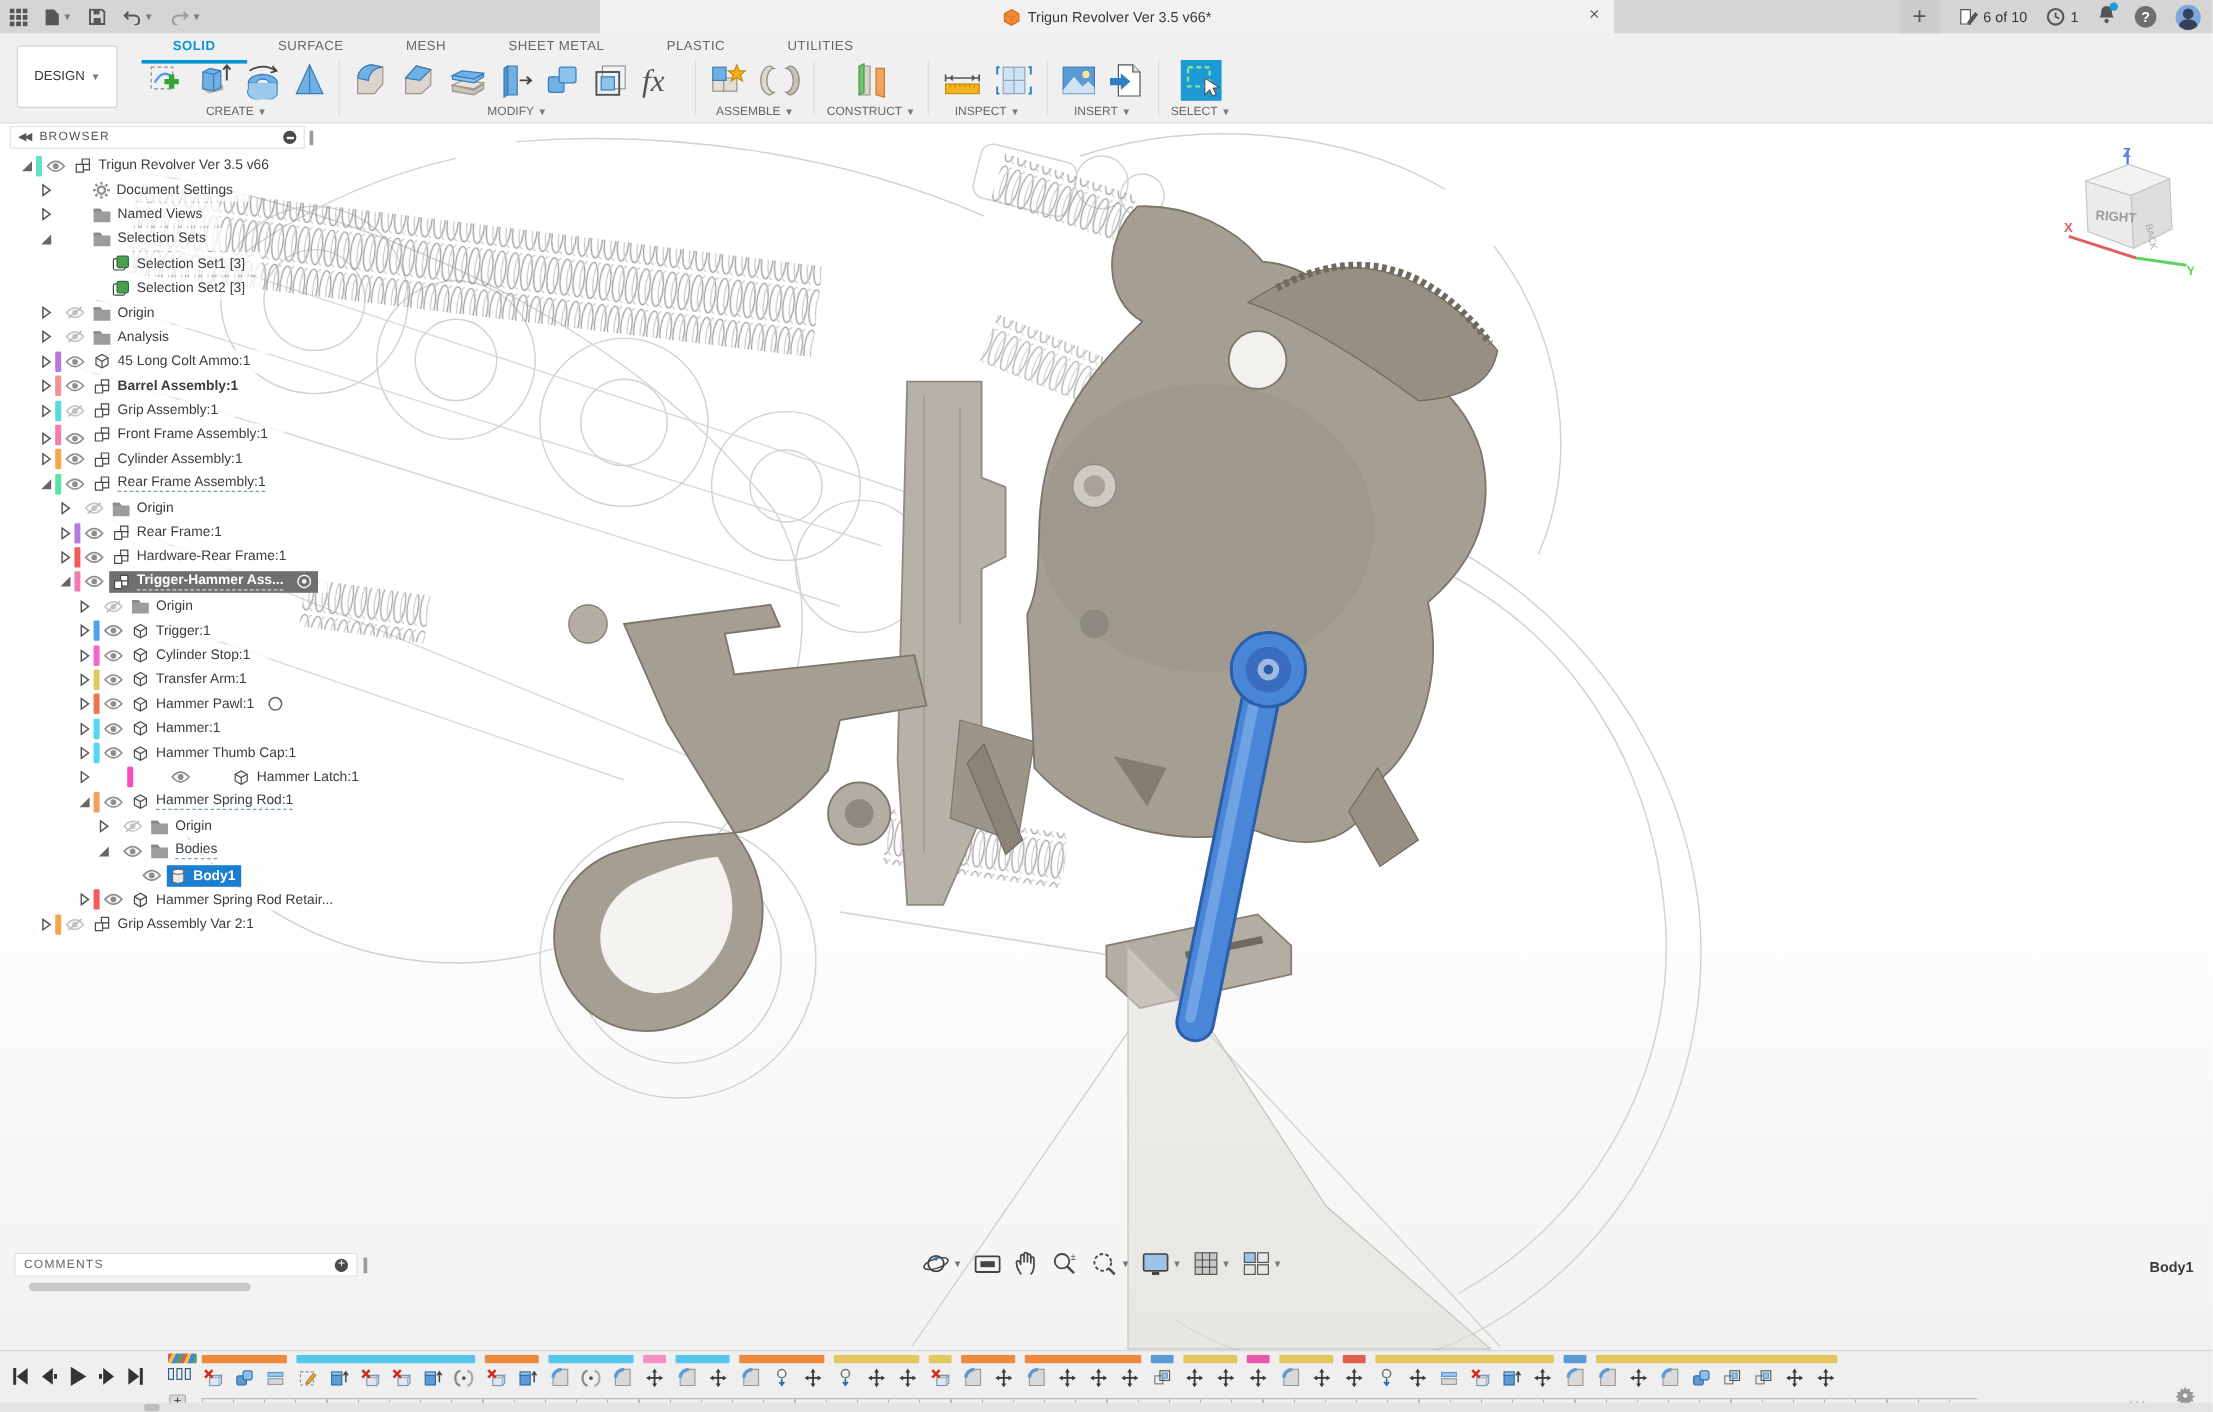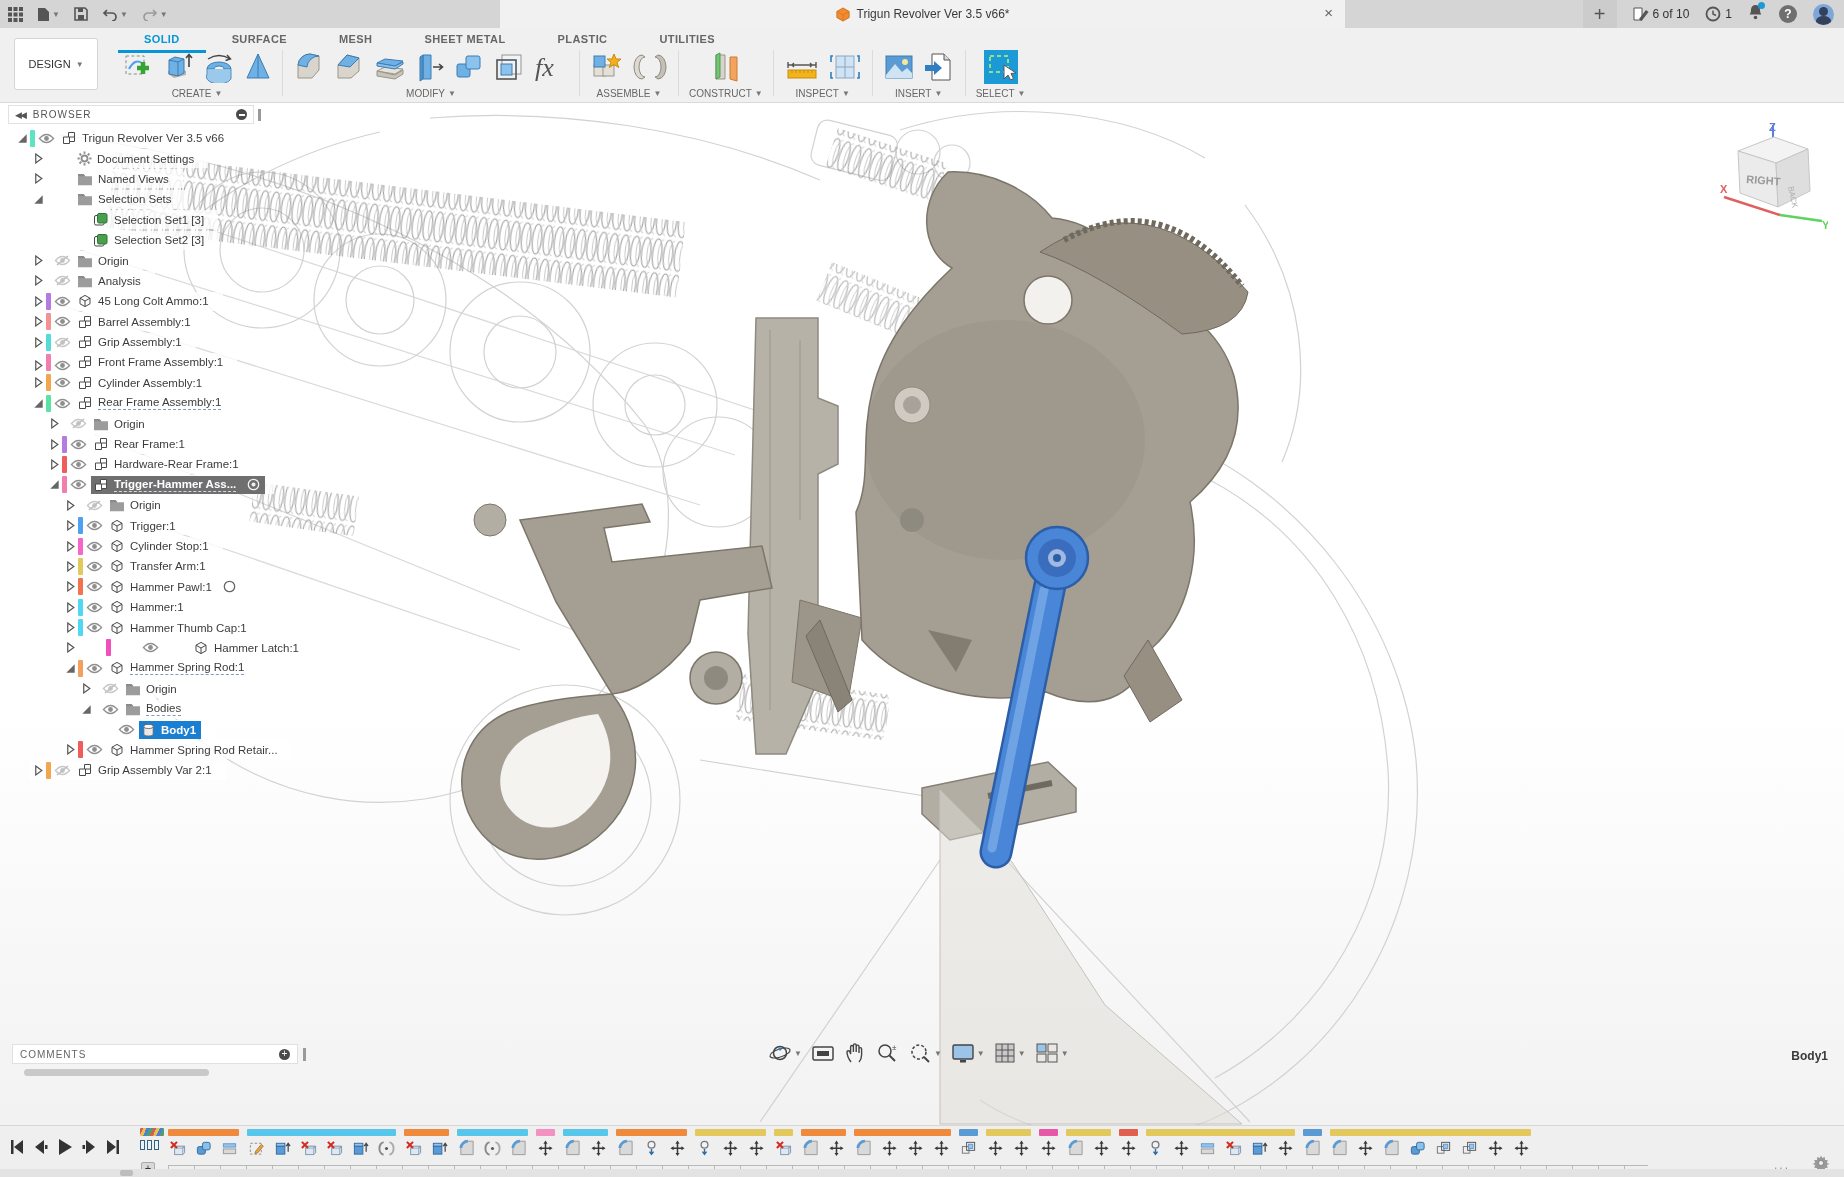--- a/index.html
+++ b/index.html
@@ -25,21 +25,21 @@
   .helpq { width:18px; height:18px; border-radius:50%; background:#6f6f6f; color:#fff; font-size:12px; font-weight:bold;
     text-align:center; line-height:18px; }
   .bell { position:relative; }
   .bell .dot { position:absolute; right:-2px; top:-2px; width:7px; height:7px; background:#1c9ad6; border-radius:50%; }
 
   
   .ribbon { position:absolute; top:28px; left:0; right:0; height:75px; background:#f0f0f0; border-bottom:1px solid #d9d9d9; }
   .design-btn { position:absolute; left:14px; top:10px; width:84px; height:52px; background:#fff; border:1px solid #d4d4d4;
     border-radius:3px; display:flex; align-items:center; justify-content:center; gap:5px; font-size:11px; color:#333; }
   #ribbon-tabs { position:absolute; left:118px; top:2px; display:flex; gap:0; }
-  .rtab { font-size:11px; color:#666; letter-spacing:.4px; padding:3px 26px 5px; cursor:default;font-weight:bold; }
+  .rtab { font-size:11px; color:#666; letter-spacing:.4px; padding:3px 26px 5px; cursor:default; }
   .rtab.active { color:#0696d7; font-weight:bold; border-bottom:3px solid #0696d7; }
   .rgroups { position:absolute; left:112px; top:20px; display:flex; align-items:flex-start; height:54px; }
   .rgroup { display:flex; flex-direction:column; align-items:center; padding:0 10px; }
   .rg-icons { display:flex; align-items:center; gap:8px; height:38px; }
   .rg-label { font-size:10px; color:#666; margin-top:2px; display:flex; gap:3px; align-items:center; }
   .rsep { width:1px; height:46px; background:#dcdcdc; margin-top:2px; }
   .ric { display:inline-flex; }
 
   
   .viewport { position:absolute; top:103px; left:0; right:0; bottom:52px; background:linear-gradient(#ffffff 60%,#f2f2f2); }
@@ -723,21 +723,21 @@
                   <svg width="16" height="16" viewBox="0 0 16 16">
                     <path d="M3,5.2 L8,2.4 L13,5.2 L13,10.8 L8,13.6 L3,10.8 Z" fill="#fafafa" stroke="#4a4a4a"></path>
                     <path d="M3,5.2 L8,8 L13,5.2 M8,8 L8,13.6" fill="none" stroke="#4a4a4a"></path>
                   </svg>
                 </span>
                 <span class="tlabel">45 Long Colt Ammo:1</span>
               </span>
             </span>
           </div>
           <div class="trow">
-            <span class="rowbg" style="margin-left: 22px;">
+            <span class="rowbg" style="margin-left: 22px; font-weight: bold;">
               <span class="tarr">
                 <svg width="11" height="11" viewBox="0 0 10 10">
                   <path d="M2.5,1 L8,5 L2.5,9 Z" fill="#fdfdfd" stroke="#555" stroke-width="1.1"></path>
                 </svg>
               </span>
               <span class="tbar" style="background:#f29292"></span>
               <span class="teye">
                 <svg width="17" height="11" viewBox="0 0 17 11">
                   <path d="M1.5,5.5 Q8.5,-2.5 15.5,5.5 Q8.5,13.5 1.5,5.5 Z" fill="none" stroke="#8f8f8f" stroke-width="1.4"></path>
                   <circle cx="8.5" cy="5.5" r="2.4" fill="#8f8f8f"></circle>

